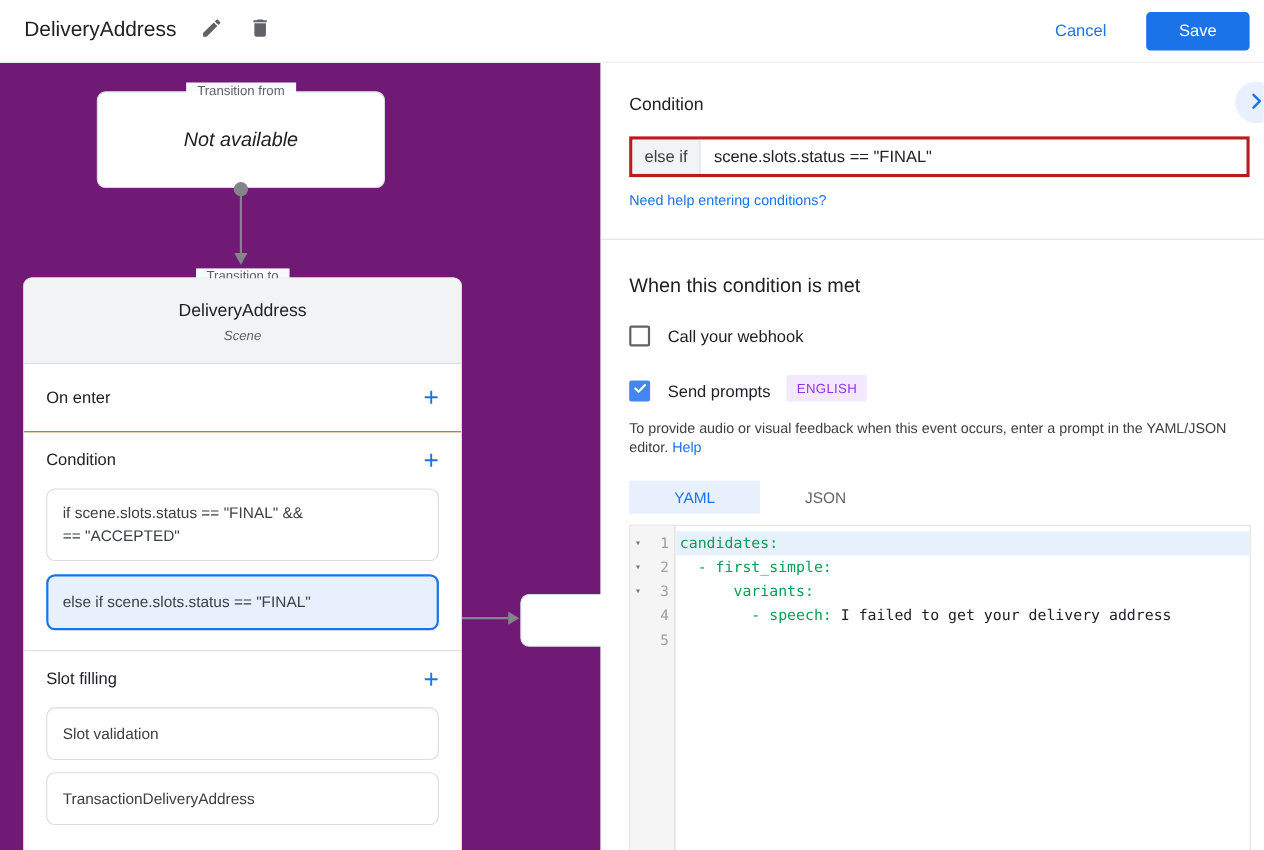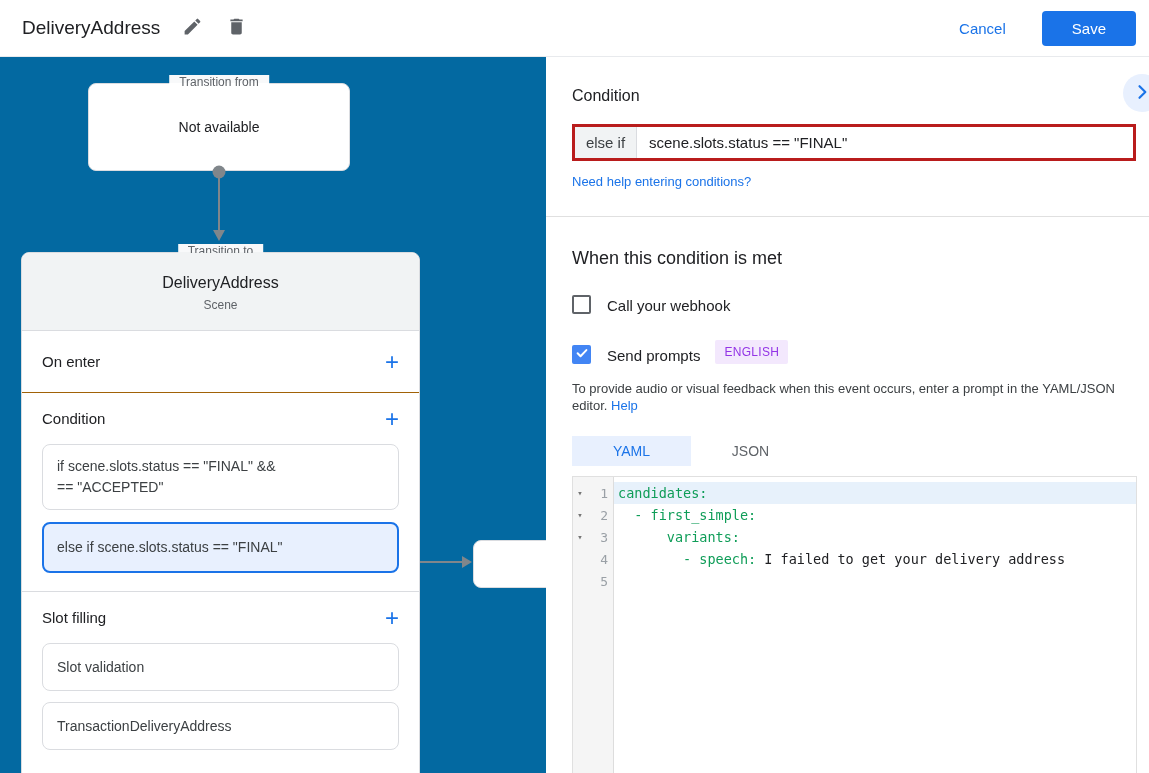--- a/index.html
+++ b/index.html
@@ -15,45 +15,45 @@
   .icon-btn { width:24px; height:24px; margin-left:20px; display:flex; align-items:center;
     justify-content:center; cursor:pointer; }
   .icon-btn svg { fill:#5f6368; }
   .cancel-btn { margin-left:auto; color:#1a73e8; font-size:15px; font-weight:500;
     padding:8px 12px; cursor:pointer; }
   .save-btn { margin-left:24px; background:#1a73e8; color:#fff; font-size:15px;
     font-weight:500; padding:9px 30px; border-radius:4px; border:none; cursor:pointer; }
 
   
   .left-panel { position:absolute; top:57px; left:0; width:546px; height:716px;
-    background:#0369a1; z-index:1; }
+    background:#701a75; z-index:1; }
 
   .legend { position:absolute; top:-9px; left:50%; transform:translateX(-50%);
     font-size:12px; color:#5f6368; padding:0 10px; white-space:nowrap; }
 
   .tfrom-box { position:absolute; left:88px; top:26px; width:262px; height:88px;
     background:#fff; border:1px solid #dadce0; border-radius:8px; }
   .tfrom-box .legend { background:linear-gradient(to bottom,#f8f9fa 55%,#ffffff 55%); }
   .tfrom-content { width:100%; height:100%; display:flex; align-items:center;
-    justify-content:center; font-size:14px; color:#202124; }
+    justify-content:center; font-size:18px; color:#202124;font-style:italic; }
 
   .vconn { position:absolute; left:205px; top:107px; }
   .hconn { position:absolute; left:392px; top:491px; }
 
   .target-box { position:absolute; left:473px; top:483px; width:90px; height:48px;
     background:#fff; border:1px solid #dadce0; border-radius:8px; }
 
   .scene-card { position:absolute; left:21px; top:195px; width:399px; height:620px;
     background:#fff; border:1px solid #dadce0; border-radius:8px 8px 0 0; }
   .scene-card .legend { background:linear-gradient(to bottom,#f8f9fa 55%,#f1f3f4 55%); }
   .card-header { position:relative; height:78px; background:#f1f3f4;
     border-bottom:1px solid #dadce0; border-radius:8px 8px 0 0; text-align:center;
     padding-top:21px; }
   .card-title { font-size:16px; color:#202124; }
-  .card-subtitle { font-size:12px; color:#5f6368; margin-top:6px; }
+  .card-subtitle { font-size:12px; color:#5f6368; margin-top:6px;font-style:italic; }
 
   .card-row { display:flex; align-items:center; justify-content:space-between;
     height:62px; padding:0 20px; border-bottom:1px solid #a16207; }
   .row-label { font-size:15px; color:#202124; }
   .plus { color:#1a73e8; font-size:24px; font-weight:300; line-height:20px; cursor:pointer; }
 
   .card-section { border-bottom:1px solid #dadce0; padding:0 20px 18px 20px; }
   .section-head { display:flex; align-items:center; justify-content:space-between;
     height:51px; }
 

